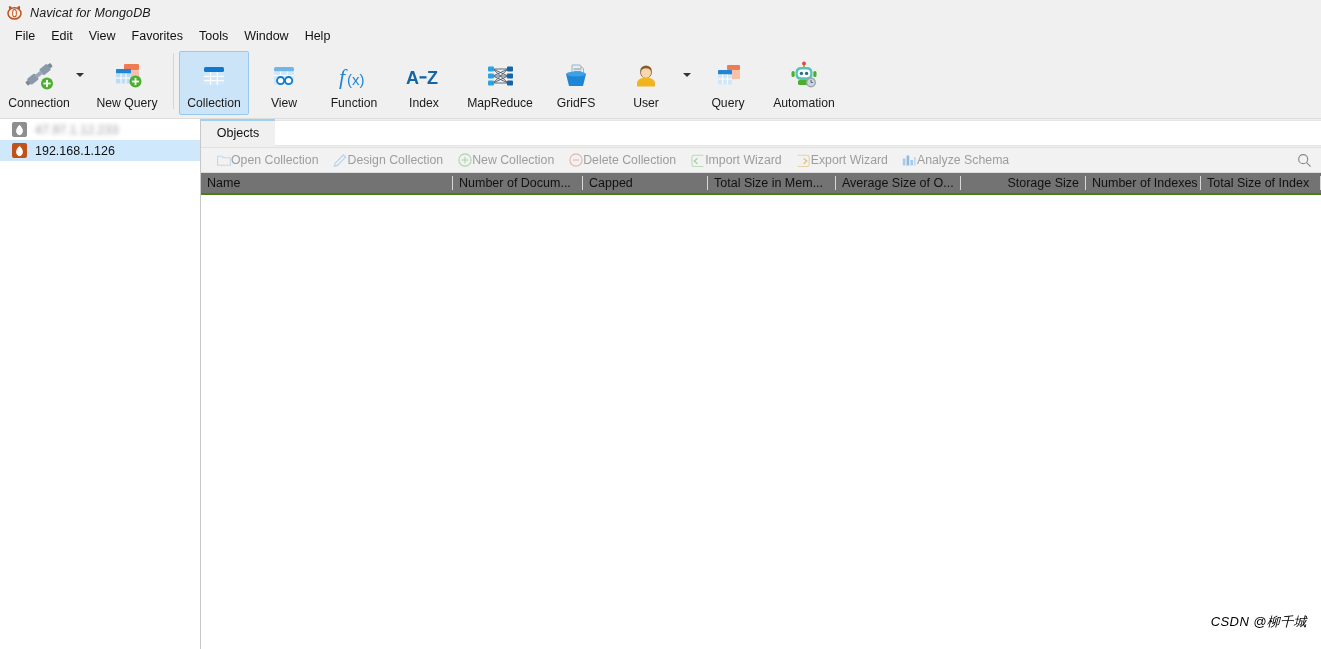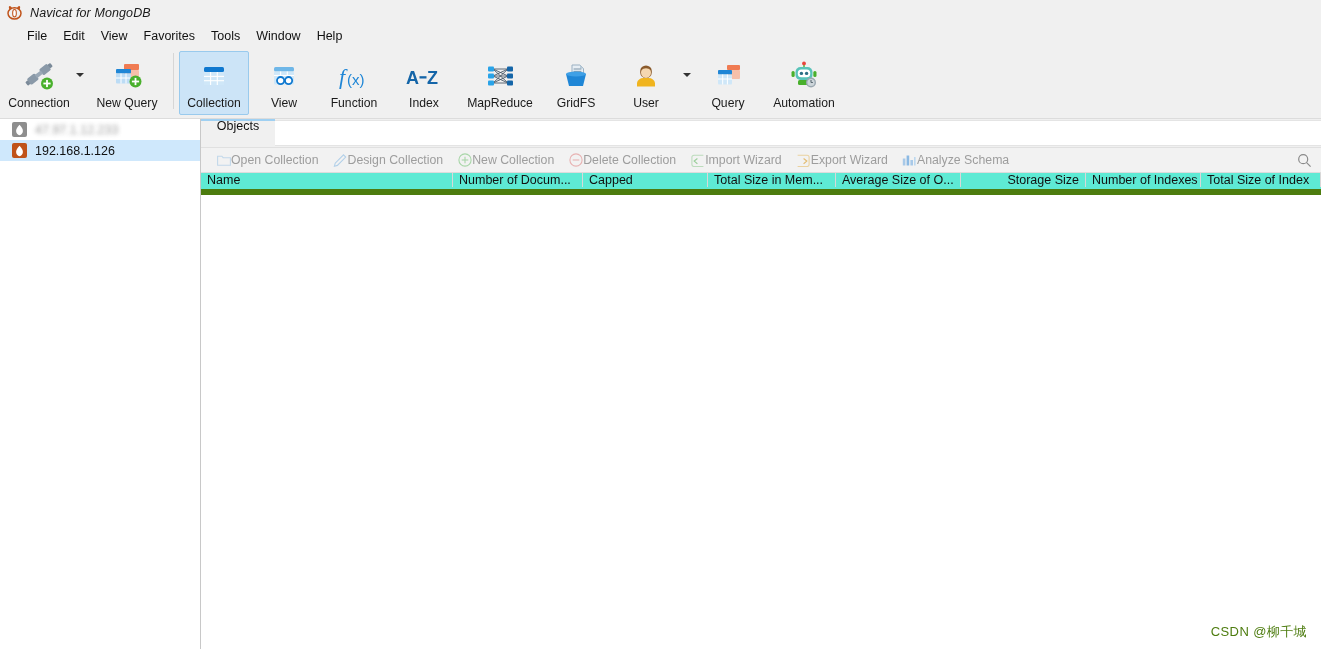--- a/index.html
+++ b/index.html
@@ -33,21 +33,21 @@
     letter-spacing: .1px;
   }
   .navicat-logo { width: 17px; height: 17px; display:block; }
 
   
   .menubar {
     height: 22px;
     background: #f0f0f0;
     display: flex;
     align-items: center;
-    padding-left: 20px;
+    padding-left: 8px;
     gap: 2px;
   }
   .menubar .menu-item {
     font-size: 12.5px;
     color: #111;
     padding: 2px 7px;
     cursor: default;
     white-space: nowrap;
   }
 
@@ -156,21 +156,21 @@
   .tabstrip {
     height: 28px;
     background: #f0f0f0;
     display: flex;
     align-items: stretch;
     position: relative;
   }
   .tab {
     min-width: 74px;
     padding: 0 14px;
-    display: flex; align-items: flex-start; justify-content: center;
+    display: flex; align-items: center; justify-content: center;
     font-size: 12.5px;
     color: #111;
     background: #f0f0f0;
     cursor: default;
     position: relative;
   }
   .tab.active::before {
     content: "";
     position: absolute;
     top: 0; left: 0; right: 0;
@@ -213,24 +213,24 @@
     position: absolute;
     right: 8px; top: 4px;
     width: 17px; height: 17px;
     display: flex; align-items: center; justify-content: center;
     cursor: default;
   }
 
   
   .colhead {
     height: 22px;
-    background: #5eead4;
-    border-bottom: 6px solid #4d7c0f;
-    display: flex;
-    align-items: flex-start;
+    background: #737373;
+    border-bottom: 2px solid #4d7c0f;
+    display: flex;
+    align-items: center;
     overflow: hidden;
   }
   .col {
     display: flex;
     align-items: center;
     font-size: 12.5px;
     color: #111;
     border-right: 1px solid #d8d8d8;
     padding: 0 6px;
     overflow: hidden;
@@ -243,25 +243,26 @@
   
   .gridbody {
     flex: 1;
     background: #ffffff;
     position: relative;
   }
 
   
   .watermark {
     position: absolute;
-    right: 14px; bottom: 8px;
+    right: 14px; bottom: 18px;
     font-size: 13px;
-    color: #4d7c0f;
+    color: #000000;
     letter-spacing: .4px;
     user-select: none;
+    font-style: italic;
   }
 </style>
 </head>
 <body>
 
 <div id="app">
 
   <div class="titlebar">
     <span>
       <svg class="navicat-logo" viewBox="0 0 24 24">

